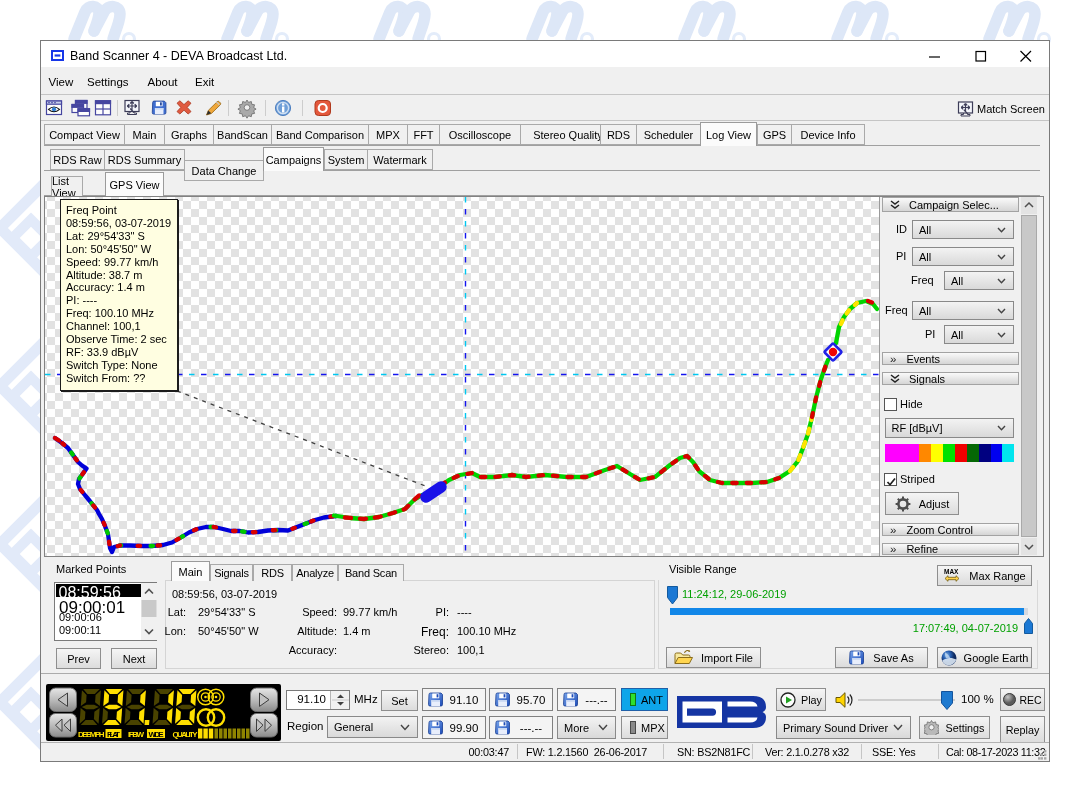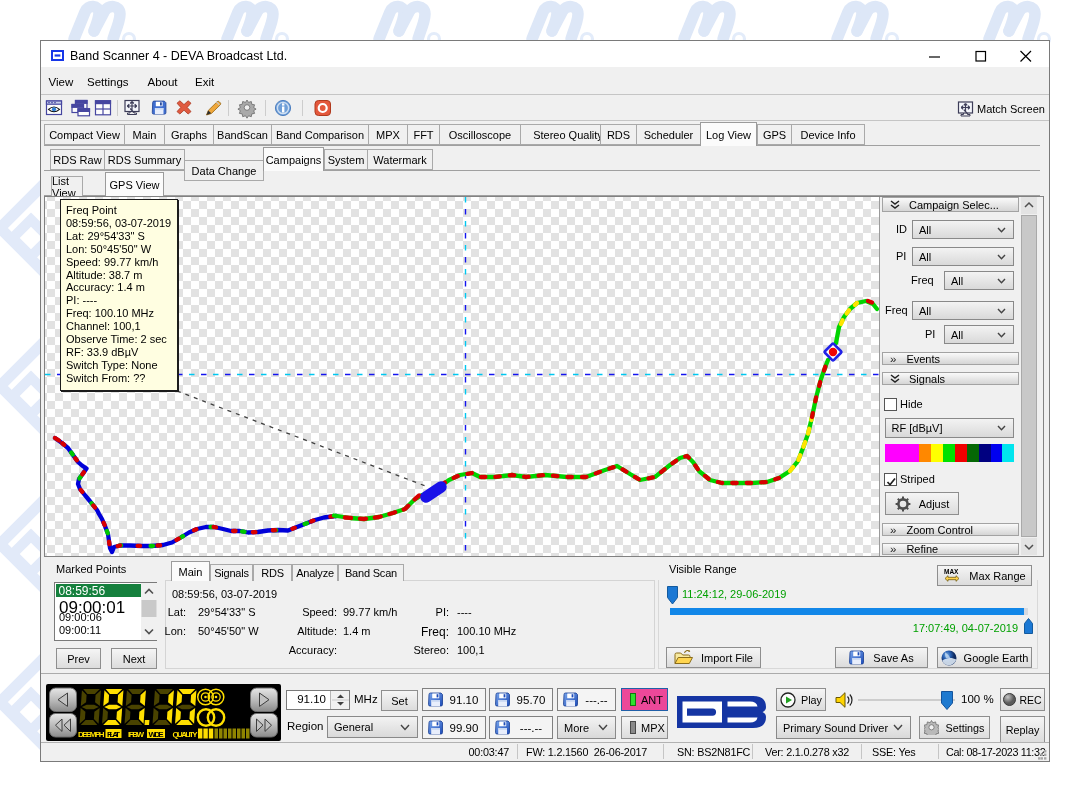--- a/index.html
+++ b/index.html
@@ -301,21 +301,21 @@
 <div class="ab" style="left:1021px;top:197px;width:16px;height:17px;background:#e3e3e3"><svg width="16" height="17">
       <path d="M4,10 L8,6 12,10" stroke="#505050" fill="none" stroke-width="1.5"></path>
     </svg></div>
 <div class="ab" style="left:1021px;top:538px;width:16px;height:17px;background:#e3e3e3"><svg width="16" height="17">
       <path d="M4,7 L8,11 12,7" stroke="#505050" fill="none" stroke-width="1.5"></path>
     </svg></div>
 <div class="ab" style="left:1021px;top:215px;width:16px;height:322px;background:#c8c8c8;border:1px solid #a9a9a9"></div>
 
 <div class="tx" style="left:56px;top:563px;font-size:11px">Marked Points</div>
 <div class="ab" style="left:54px;top:582px;width:103px;height:59px;background:#fff;border:1px solid #7a7a7a"></div>
-<div class="ab" style="left:55.5px;top:583.5px;width:85px;height:13.5px;background:#15803d;color:#fff;font-size:12px;padding-left:3px">08:59:56</div>
+<div class="ab" style="left:55.5px;top:583.5px;width:85px;height:13.5px;background:#000000;color:#fff;font-size:16px;padding-left:3px">08:59:56</div>
 <div class="tx" style="left:59px;top:598px;font-size:17px">09:00:01</div>
 <div class="tx" style="left:59px;top:611px;font-size:11px">09:00:06</div>
 <div class="tx" style="left:59px;top:624px;font-size:11px">09:00:11</div>
 <div class="ab" style="left:140.5px;top:583px;width:16px;height:57px;background:#f0f0f0"></div>
 <svg class="ab" style="left:140.5px;top:583px" width="16" height="57">
     <path d="M4,10.5 L8,6.5 12,10.5" stroke="#505050" fill="none" stroke-width="1.6"></path>
     <path d="M4,46.5 L8,50.5 12,46.5" stroke="#505050" fill="none" stroke-width="1.6"></path>
     <rect x="0.5" y="17" width="15" height="17" fill="#c9c9c9"></rect>
   </svg>
 <div class="b3" style="left:56px;top:648px;width:45px;height:21px">Prev</div>
@@ -593,21 +593,21 @@
       <rect x="3.2" y="8.2" width="8.8" height="1.6" fill="#c9d7f2"></rect>
     </svg>
     <span style="flex:1;text-align:center;font-size:11.5px">---.--</span>
   </div>
 <div class="dd" style="left:557px;top:716px;width:59px;height:23px">
     <span>More</span>
     <svg width="10" height="7">
       <path d="M1,1 L5,5.4 9,1" stroke="#444" fill="none" stroke-width="1.4"></path>
     </svg>
   </div>
-<div class="ab" style="left:621px;top:688px;width:47px;height:23px;background:#ec4899;border:1px solid #2060a8;display:flex;align-items:center">
+<div class="ab" style="left:621px;top:688px;width:47px;height:23px;background:#0ea5e9;border:1px solid #2060a8;display:flex;align-items:center">
     <span style="width:6px;height:13px;background:#2ee02e;border:1px solid #117711;margin-left:8px"></span>
     <span style="font-size:11px;margin-left:5px">ANT</span>
   </div>
 <div class="b3" style="left:621px;top:716px;width:47px;height:23px;justify-content:flex-start">
     <span style="width:6px;height:13px;background:#8a8a8a;border:1px solid #4a4a4a;margin-left:8px"></span>
     <span style="font-size:11px;margin-left:5px">MPX</span>
   </div>
 <svg class="ab" style="left:677px;top:696px" width="90" height="32">
 <path d="M0,0 H76 Q89,0 89,11 Q89,14.5 85.5,16 Q89,17.5 89,21 Q89,32 76,32 H0 Z" fill="#1535a3"></path>
 <rect x="5.5" y="5.5" width="39.5" height="21" fill="#fff"></rect>

